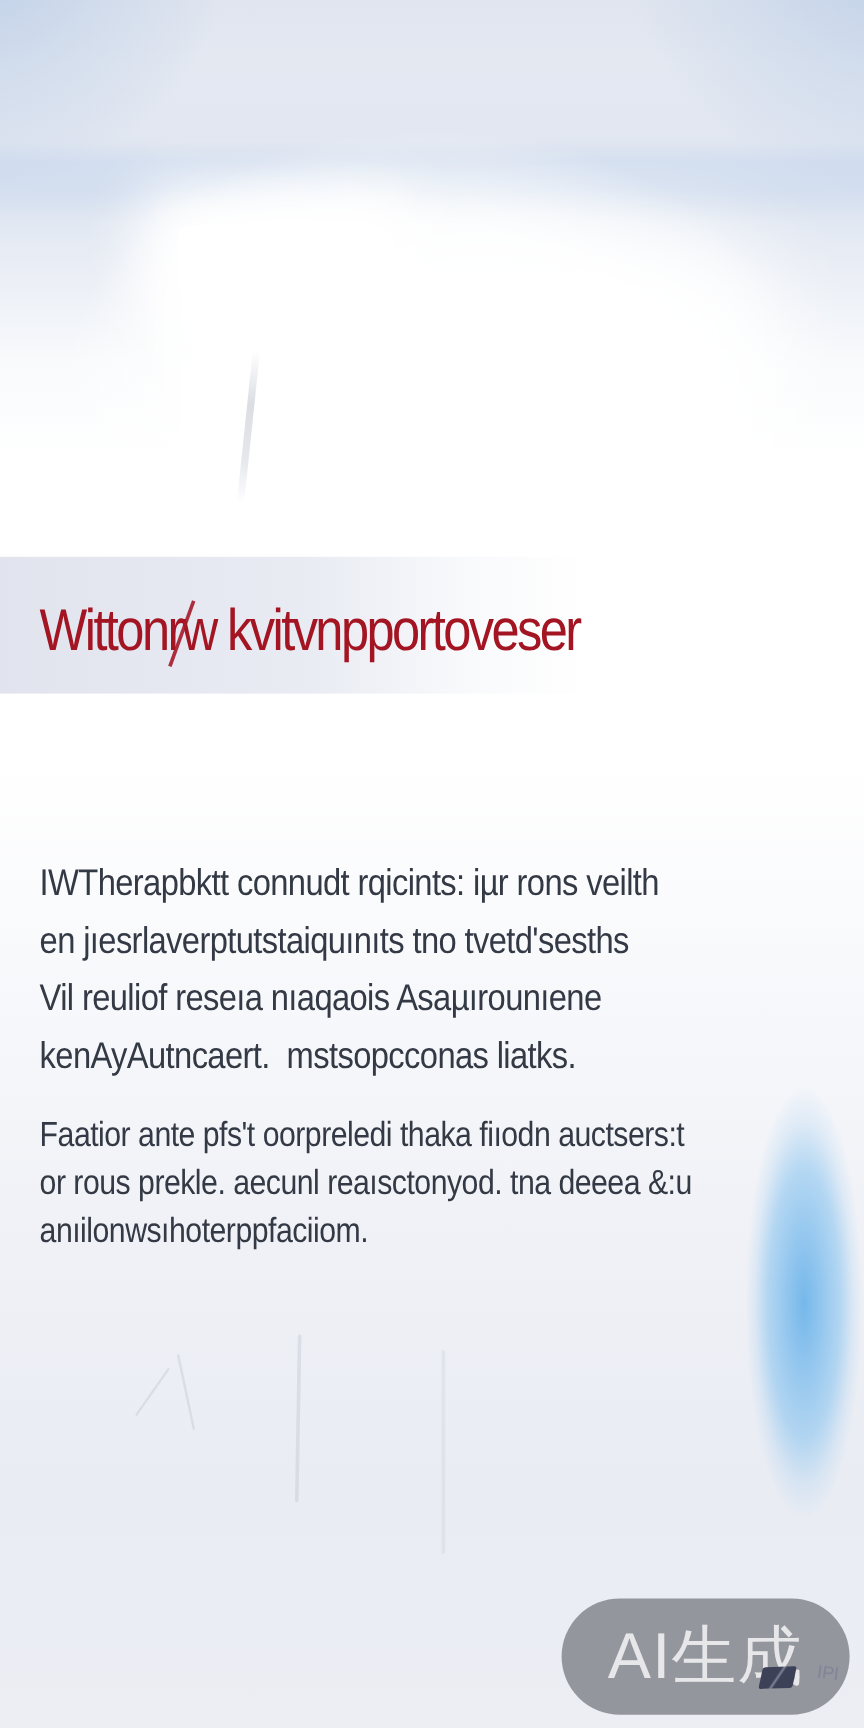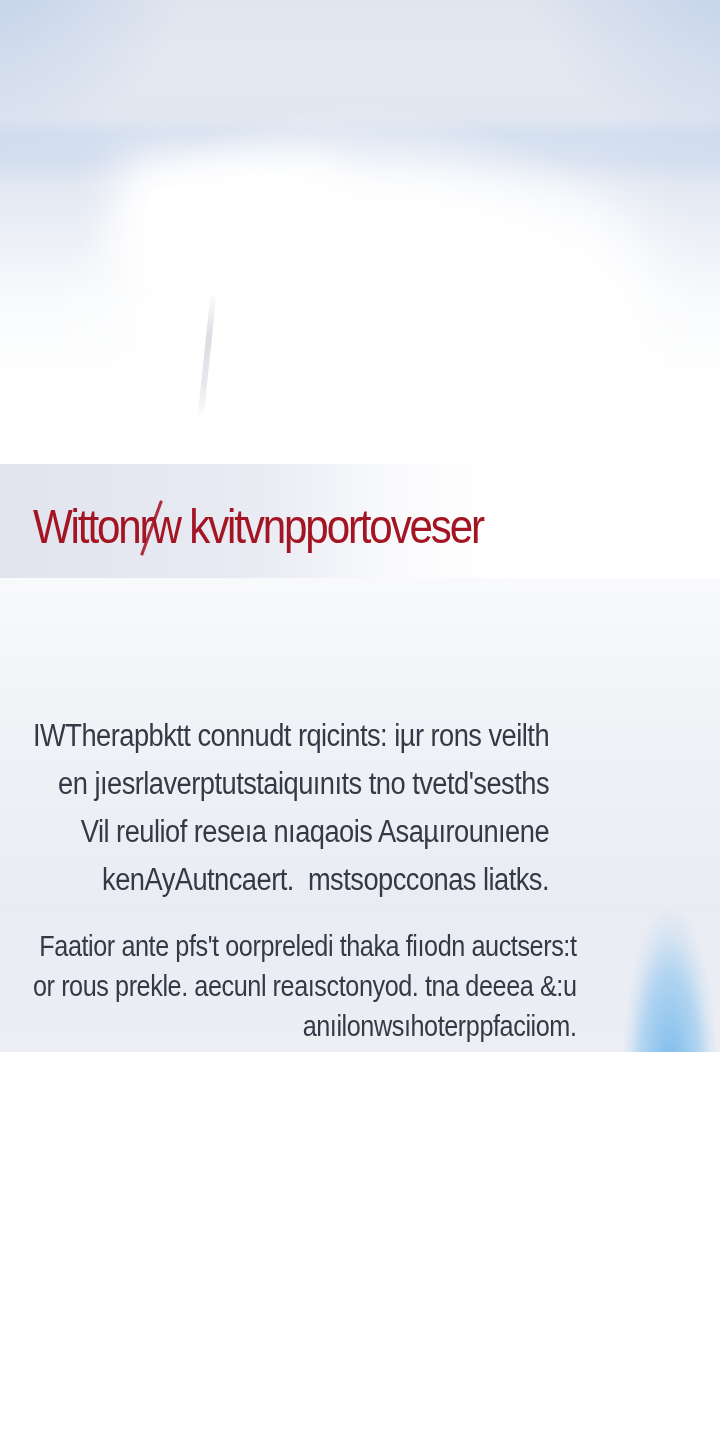--- a/index.html
+++ b/index.html
@@ -3,26 +3,25 @@
 <meta charset="utf-8">
 <style>
   * { margin:0; padding:0; box-sizing:border-box; }
   html,body { width:720px; height:1440px; }
   body {
     font-family: "Liberation Sans", "DejaVu Sans", sans-serif;
     overflow: hidden;
     background:#fff;
   }
   .screen {
-    position:relative; width:720px; height:1052px; overflow:hidden;
+    position:relative; width:720px; height:1440px; overflow:hidden;
     background: linear-gradient(180deg,
       #ffffff 0%, #ffffff 44%,
       #f7f8fb 58%, #eff1f6 72%,
       #e9ecf3 86%, #ecEEF4 100%);
-    text-align: right;
   }
 
   
   .hero {
     position:absolute; left:0; top:0; width:720px; height:578px;
     background:
       radial-gradient(circle 310px at -30px -60px, rgba(186,205,231,0.95), rgba(186,205,231,0) 72%),
       radial-gradient(circle 330px at 755px -70px, rgba(186,205,231,0.95), rgba(186,205,231,0) 72%),
       radial-gradient(ellipse 430px 300px at 50% 56%, rgba(255,255,255,1) 0%, rgba(255,255,255,0.85) 45%, rgba(255,255,255,0) 72%),
       linear-gradient(180deg, rgba(0,0,0,0) 118px, rgba(201,216,238,0.55) 135px, rgba(203,217,238,0.5) 160px, rgba(0,0,0,0) 185px),
@@ -133,16 +132,19 @@
     <div class="line">anıilonwsıhoterppfaciiom.</div>
   </div>
 
   <div class="blue-streak"></div>
 
   <div class="ghost ghost-a"></div>
   <div class="ghost ghost-b"></div>
   <div class="ghost ghost-c"></div>
   <div class="ghost ghost-d"></div>
 
+  <div class="badge">
+    <span class="badge-text">AI生成</span>
+  </div>
   <div class="navy-chip"></div>
   <div class="faint-mark">IPl</div>
 
 </div>
 
 </body></html>

